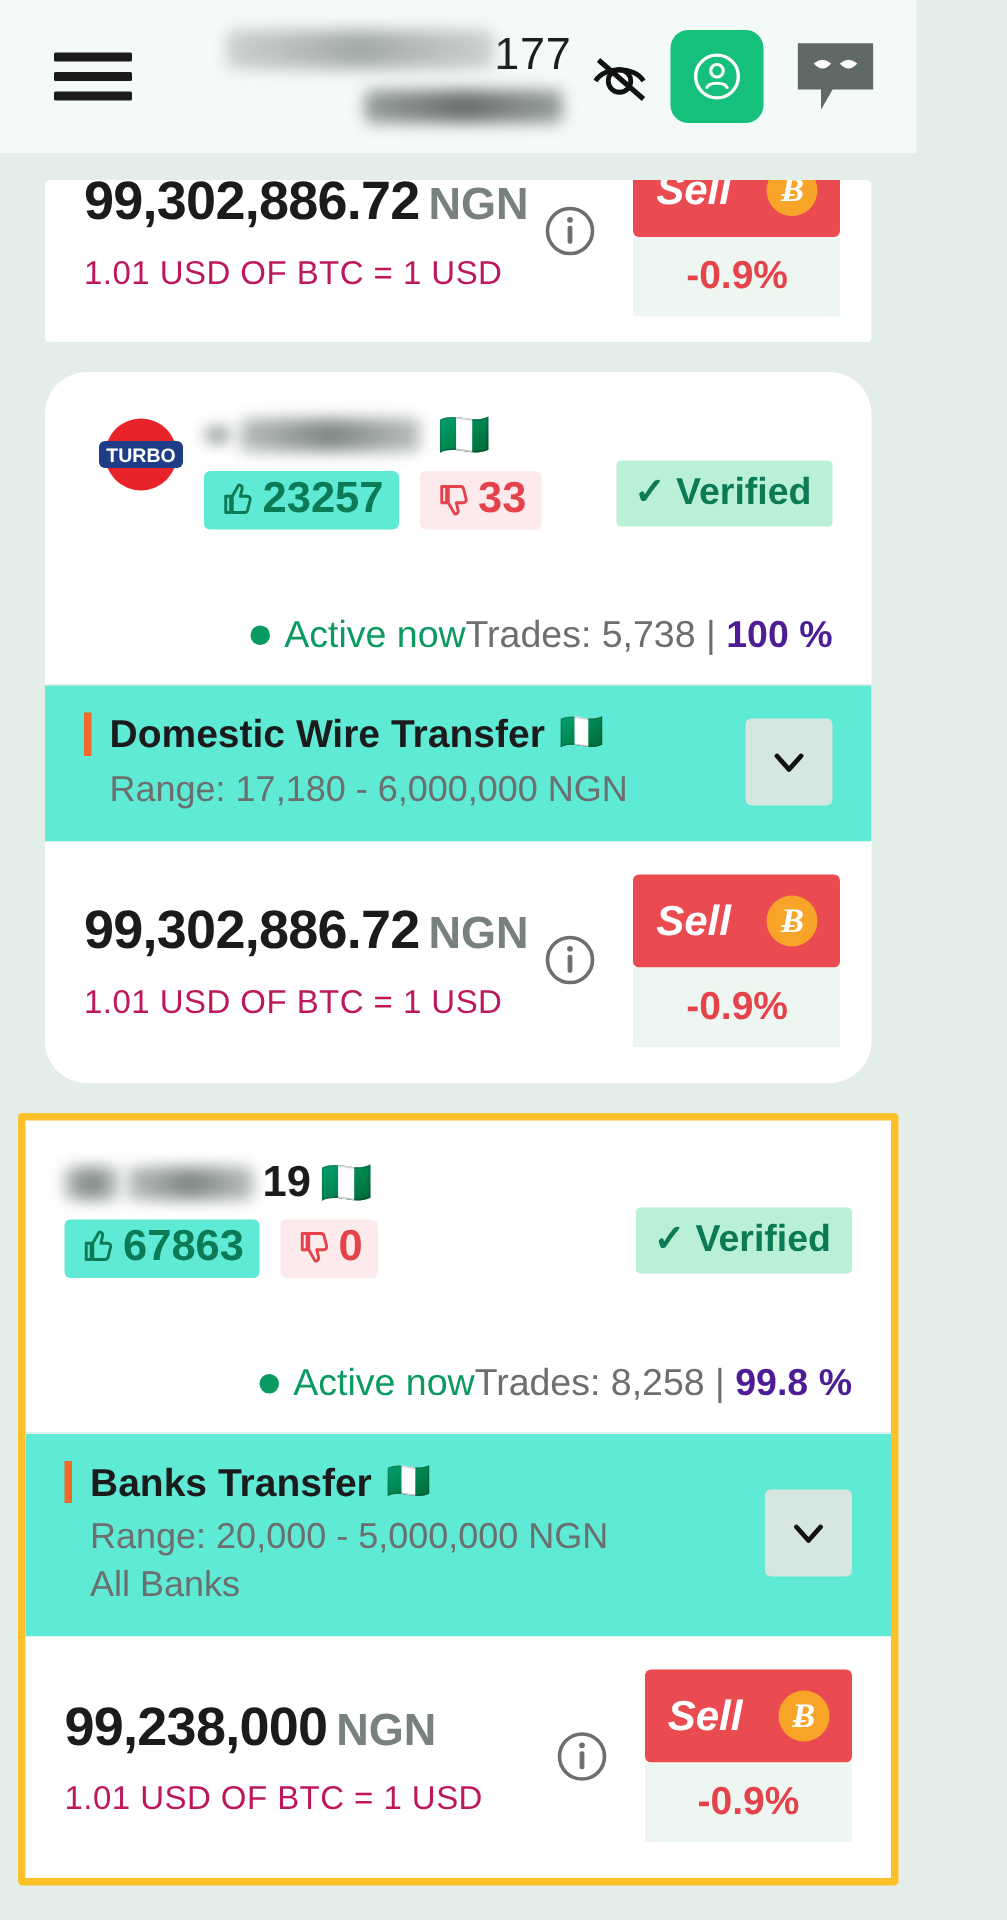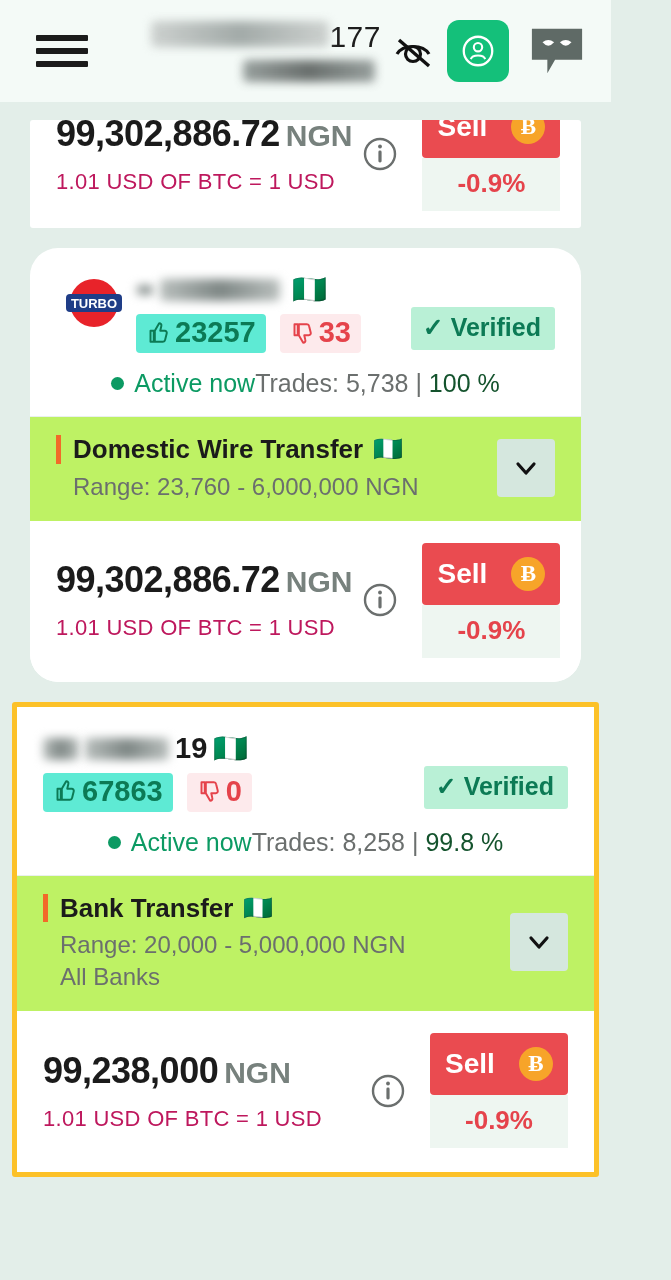--- a/index.html
+++ b/index.html
@@ -72,47 +72,47 @@
   .vote { display: flex; align-items: center; gap: 5px; padding: 2px 10px 4px 8px;
     border-radius: 4px; font-size: 29px; font-weight: bold; }
   .vote.up { background: #5eead4; color: #0c7a55; }
   .vote.down { background: #fdeaec; color: #e5434b; }
 
   .verified { background: #b9f0d6; color: #0c7a55; font-size: 25px; font-weight: bold;
     padding: 6px 14px 8px 12px; border-radius: 3px; white-space: nowrap; align-self: center;
     margin-top: 34px; }
 
   .status-row { padding: 0 26px 18px 26px; display: flex; align-items: center;
-    justify-content: center; }
+    justify-content: flex-end; margin-top: 40px; }
   .active { display: flex; align-items: center; gap: 10px; color: #0c9a63;
     font-size: 25px; }
   .dot { width: 13px; height: 13px; border-radius: 50%; background: #0c9a63; display:block; }
   .trades { font-size: 25px; color: #6b6f6e; }
-  .trades b { color: #14532d; font-weight: 400; }
-
-  .pay-row { background: #bef264; padding: 18px 26px 20px 26px; display: flex;
+  .trades b { color: #4c1d95; font-weight: 700; }
+
+  .pay-row { background: #5eead4; padding: 18px 26px 20px 26px; display: flex;
     align-items: center; border-top: 1px solid #eaf0ed; }
   .pay-left { flex: 1; }
   .pay-title { display: flex; align-items: center; gap: 10px; font-size: 26px;
     font-weight: bold; color: #1b1b1b; border-left: 5px solid #f26a29; padding-left: 12px;
     line-height: 1.1; }
   .pay-sub { font-size: 24px; color: #6b6f6e; margin-top: 9px; padding-left: 17px; }
   .chev-btn { width: 58px; height: 58px; background: #d5e7de; border-radius: 4px;
     display: flex; align-items: center; justify-content: center; flex: none; }
 
   .price-row { padding: 22px 26px 24px 26px; display: flex; align-items: center; background:#fff; }
   .price-left { flex: 1; }
   .price-main { font-size: 36px; font-weight: bold; color: #1b1b1b; letter-spacing: -.5px; }
   .price-cur { font-size: 30px; font-weight: bold; color: #77817d; margin-left: 6px; }
   .price-sub { font-size: 22px; color: #be185d; margin-top: 14px; letter-spacing: .3px; }
   .info-icon { width: 40px; height: 40px; flex: none; margin: 0 22px 0 8px; }
   .sell-col { width: 138px; flex: none; }
   .sell-btn { background: #ea4b50; color: #fff; border-radius: 4px; height: 62px;
     display: flex; align-items: center; justify-content: center; gap: 24px;
-    font-size: 28px; font-weight: bold; }
+    font-size: 28px; font-weight: bold; font-style: italic; }
   .btc { width: 34px; height: 34px; border-radius: 50%; background: #f7a429;
     color: #fff; font-size: 23px; font-weight: bold; display: flex;
     align-items: center; justify-content: center; font-family: "Liberation Serif", serif; }
   .pct { background: #eef6f1; color: #e5434b; font-size: 26px; font-weight: bold;
     text-align: center; padding: 10px 0 12px 0; }
 
   
   .clip-card { margin: 18px 30px 0 30px; background: #fff; border-radius: 3px;
     height: 108px; overflow: hidden; }
   .clip-card .price-row { padding-top: 4px; }
@@ -234,21 +234,21 @@
         <span>Trades: 5,738 | </span><b>100 %</b>
       </div>
     </div>
 
     <div class="pay-row">
       <div class="pay-left">
         <div class="pay-title">
           <span>Domestic Wire Transfer</span>
           <span class="flag-sm">🇳🇬</span>
         </div>
-        <div class="pay-sub">Range: 23,760 - 6,000,000 NGN</div>
+        <div class="pay-sub">Range: 17,180 - 6,000,000 NGN</div>
       </div>
       <div class="chev-btn">
         <svg viewBox="0 0 30 30" width="30" height="30">
           <path d="M7 11 L15 20 L23 11" stroke="#111" stroke-width="3.2" fill="none" stroke-linecap="round" stroke-linejoin="round"></path>
         </svg>
       </div>
     </div>
 
     <div class="price-row">
       <div class="price-left">
@@ -305,21 +305,21 @@
         <span>Active now</span>
       </div>
       <div class="trades">
         <span>Trades: 8,258 | </span><b>99.8 %</b>
       </div>
     </div>
 
     <div class="pay-row">
       <div class="pay-left">
         <div class="pay-title">
-          <span>Bank Transfer</span>
+          <span>Banks Transfer</span>
           <span class="flag-sm">🇳🇬</span>
         </div>
         <div class="pay-sub">Range: 20,000 - 5,000,000 NGN</div>
         <div class="pay-sub" style="margin-top:4px;">All Banks</div>
       </div>
       <div class="chev-btn">
         <svg viewBox="0 0 30 30" width="30" height="30">
           <path d="M7 11 L15 20 L23 11" stroke="#111" stroke-width="3.2" fill="none" stroke-linecap="round" stroke-linejoin="round"></path>
         </svg>
       </div>

